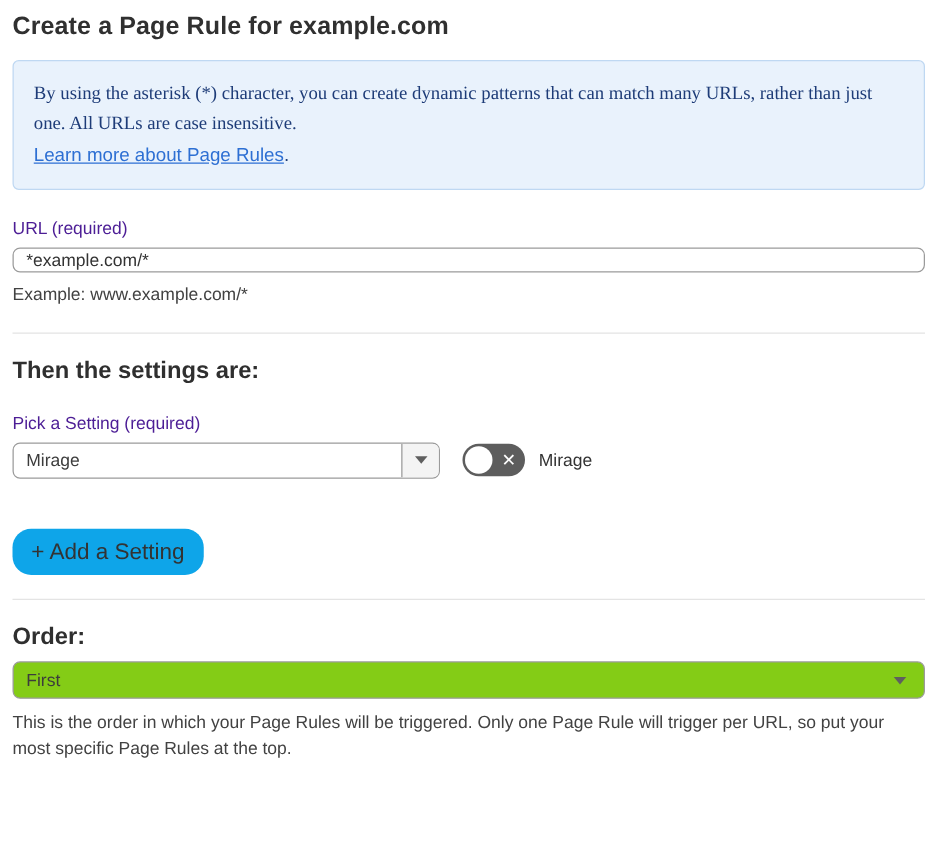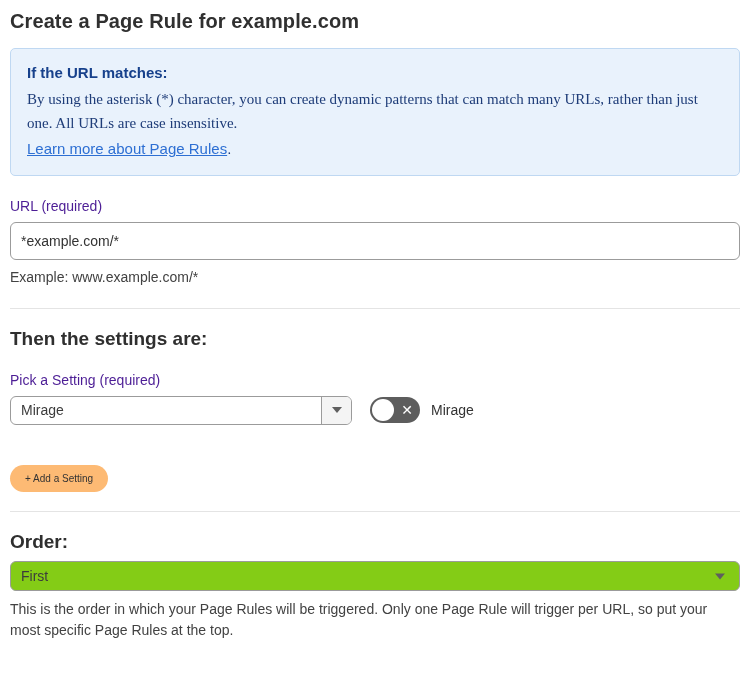--- a/index.html
+++ b/index.html
@@ -51,21 +51,21 @@
   .helper-text {
     font-size: 14px;
     color: #424242;
     margin-top: 7px;
     line-height: 1.55;
   }
 
   
   .text-input {
     width: 100%;
-    height: 38px;
+    height: 20px;
     margin-top: 8px;
     border: 1px solid #9b9b9b;
     border-radius: 6px;
     padding: 0 10px;
     font-size: 14px;
     font-family: "Liberation Sans", "DejaVu Sans", sans-serif;
     color: #333333;
     background: #ffffff;
     outline: none;
   }
@@ -152,26 +152,26 @@
     margin-left: 11px;
     font-size: 14px;
     color: #333333;
   }
 
   
   .btn {
     display: inline-block;
     border: none;
     border-radius: 15px;
-    font-size: 10px;
+    font-size: 18px;
     font-family: "Liberation Sans", "DejaVu Sans", sans-serif;
     padding: 8px 15px;
     cursor: pointer;
     color: #333333;
-    background: #fdba74;
+    background: #0ea5e9;
   }
   .btn-add-setting { margin-top: 40px; }
 
   
   .select-full {
     position: relative;
     width: 100%;
     height: 30px;
     margin-top: 8px;
     border: 1px solid #9b9b9b;
@@ -193,21 +193,20 @@
   .order-helper { max-width: 740px; margin-top: 8px; }
 </style>
 </head>
 <body>
 
 <div class="page">
 
   <h1 class="page-title">Create a Page Rule for example.com</h1>
 
   <div class="callout">
-    <div class="callout-heading">If the URL matches:</div>
     <div class="callout-body">By using the asterisk (*) character, you can create dynamic patterns that can match many URLs, rather than just one. All URLs are case insensitive.</div>
     <div class="callout-link-line"><a class="callout-link">Learn more about Page Rules</a><span class="callout-link-suffix">.</span></div>
   </div>
 
   <div class="field-label">URL (required)</div>
   <input type="text" class="text-input" value="*example.com/*" style="">
   <div class="helper-text">Example: www.example.com/*</div>
 
   <hr class="divider">
 

